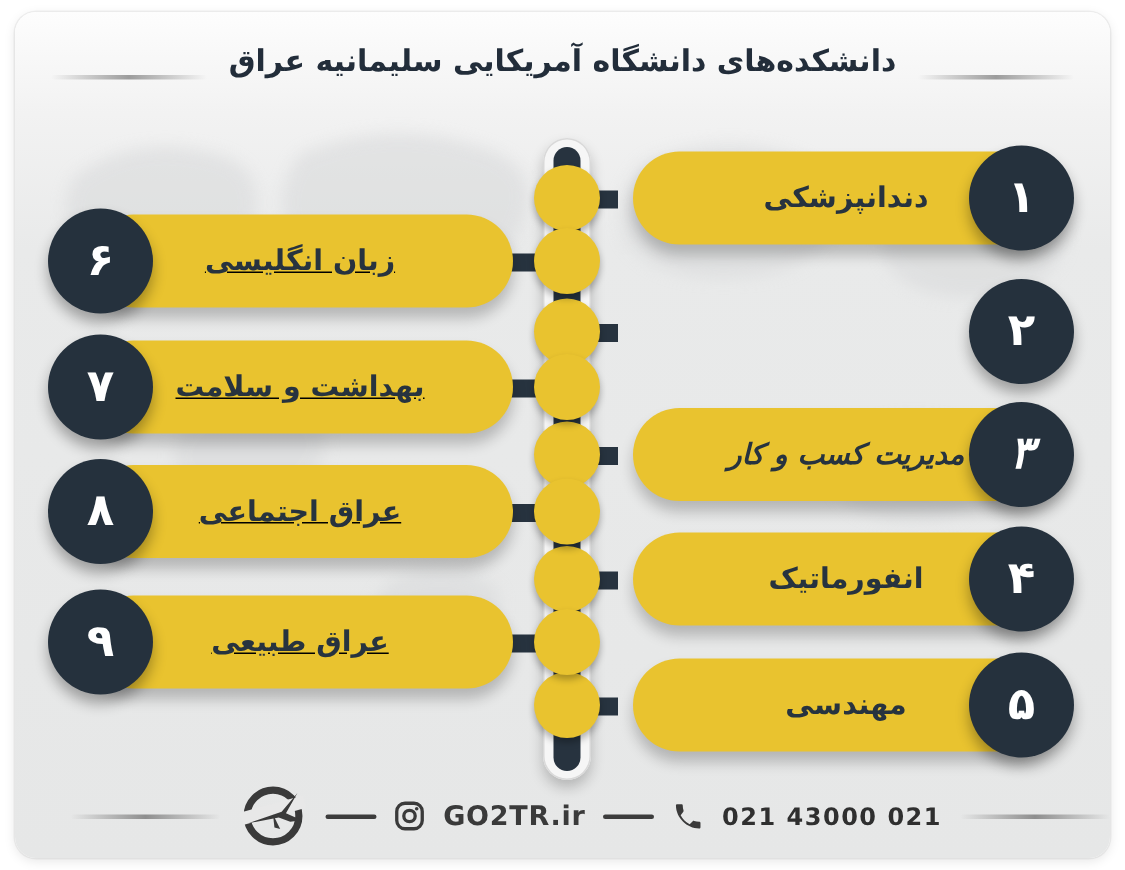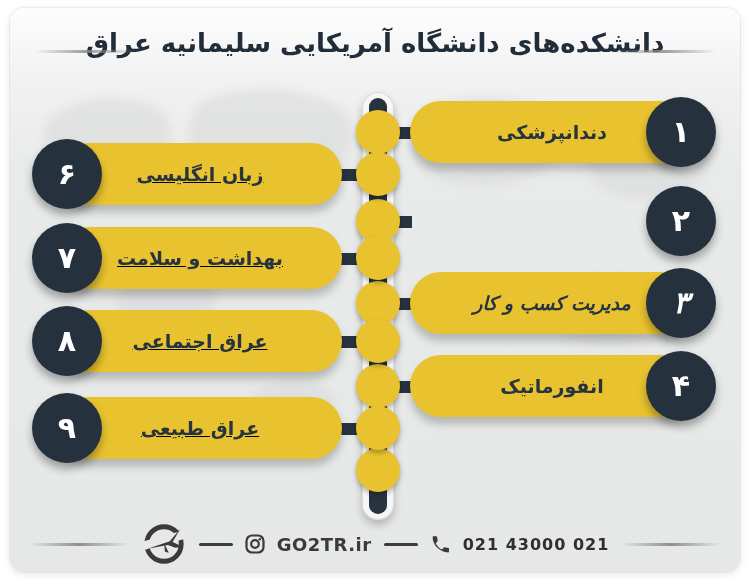--- a/index.html
+++ b/index.html
@@ -9,21 +9,21 @@
   }
   .card{
     position:absolute;left:10px;top:8px;width:730px;height:564px;
     border-radius:14px;overflow:hidden;
     background:linear-gradient(180deg,#fdfdfd 0%,#f2f2f2 12%,#e9eaea 28%,#e6e7e7 100%);
     box-shadow:0 0 0 1px rgba(0,0,0,0.05),0 2px 8px rgba(0,0,0,0.10);
   }
   .map-bg{position:absolute;left:0;top:0;width:730px;height:564px;pointer-events:none;}
   .title{
     position:absolute;top:20px;left:0;right:0;text-align:center;
-    font-size:26px;font-weight:bold;color:#222d3a;direction:rtl;letter-spacing:-0.5px;
+    font-size:20px;font-weight:bold;color:#222d3a;direction:rtl;letter-spacing:-0.5px;
   }
   .title-dash{position:absolute;top:42px;height:3px;border-radius:2px;
     background:linear-gradient(90deg,rgba(150,150,150,0),rgba(140,140,140,0.85),rgba(150,150,150,0));}
   .title-dash.l{left:24px;width:104px;}
   .title-dash.r{right:24px;width:104px;}
 
   .spine-groove{
     position:absolute;left:352px;top:84px;width:32px;height:428px;border-radius:16px;
     background:#f6f6f6;box-shadow:inset 0 0 0 1px #d9d9d9,0 5px 9px rgba(0,0,0,0.22);
   }
@@ -37,42 +37,42 @@
   }
 
   .item{position:absolute;width:310px;height:70px;z-index:3;}
   .item .stub{position:absolute;top:30px;width:22px;height:12px;background:#27333f;}
   .item.right .stub{left:-16px;}
   .item.left  .stub{right:-16px;}
   .item .pill{
     position:absolute;top:4px;width:284px;height:62px;background:#e9c32f;border-radius:31px;
     box-shadow:0 7px 9px rgba(0,0,0,0.22);display:flex;align-items:center;justify-content:center;
   }
-  .item.right .pill{left:4px;}
+  .item.right .pill{left:16px;}
   .item.left  .pill{right:0;text-decoration:underline;}
   .item .label{font-size:19px;font-weight:bold;color:#27333f;direction:rtl;}
   .item .num-circle{
     position:absolute;top:0;width:70px;height:70px;border-radius:50%;background:#25313d;
     box-shadow:0 6px 9px rgba(0,0,0,0.32);display:flex;align-items:center;justify-content:center;
   }
   .item.right .num-circle{right:0;}
   .item.left  .num-circle{left:0;}
   .item .num{color:#ffffff;font-size:30px;font-weight:bold;line-height:1;}
 
   
   .i1{left:396px;top:89px;}  .i2{left:396px;top:178px;} .i3{left:396px;top:260px;font-style:italic;}
   .i4{left:396px;top:343px;} .i5{left:396px;top:427px;}
   .i6{left:22px;top:131px;}  .i7{left:22px;top:215px;}  .i8{left:22px;top:298px;}
   .i9{left:22px;top:385px;}
   .n1{top:102px;} .n2{top:191px;} .n3{top:273px;} .n4{top:356px;} .n5{top:440px;}
   .n6{top:144px;} .n7{top:228px;} .n8{top:311px;} .n9{top:398px;}
 
   .footer{
     position:absolute;left:0;right:0;top:508px;height:56px;
-    display:flex;align-items:center;justify-content:center;gap:12px;z-index:5;
+    display:flex;align-items:center;justify-content:flex-end;gap:12px;z-index:5;
   }
   .f-line{height:3px;width:100px;border-radius:2px;
     background:linear-gradient(90deg,rgba(130,130,130,0),rgba(120,120,120,0.8),rgba(130,130,130,0));}
   .f-dash{height:3px;width:34px;border-radius:2px;background:#3c3c3c;}
   .f-website{font-size:18px;font-weight:bold;color:#3a3a3a;letter-spacing:0.5px;}
   .f-phone{font-size:16px;font-weight:bold;color:#2f2f2f;letter-spacing:1px;}
   .f-icon{display:flex;align-items:center;}
 </style>
 </head>
 <body>
@@ -143,20 +143,29 @@
   <div class="item right i4">
     <div class="stub"></div>
     <div class="pill">
       <span class="label">انفورماتیک</span>
     </div>
     <div class="num-circle">
       <span class="num">۴</span>
     </div>
   </div>
 
+  <div class="item right i5">
+    <div class="stub"></div>
+    <div class="pill">
+      <span class="label">مهندسی</span>
+    </div>
+    <div class="num-circle">
+      <span class="num">۵</span>
+    </div>
+  </div>
 
   <div class="item left i6">
     <div class="stub"></div>
     <div class="pill">
       <span class="label">زبان انگلیسی</span>
     </div>
     <div class="num-circle">
       <span class="num">۶</span>
     </div>
   </div>

